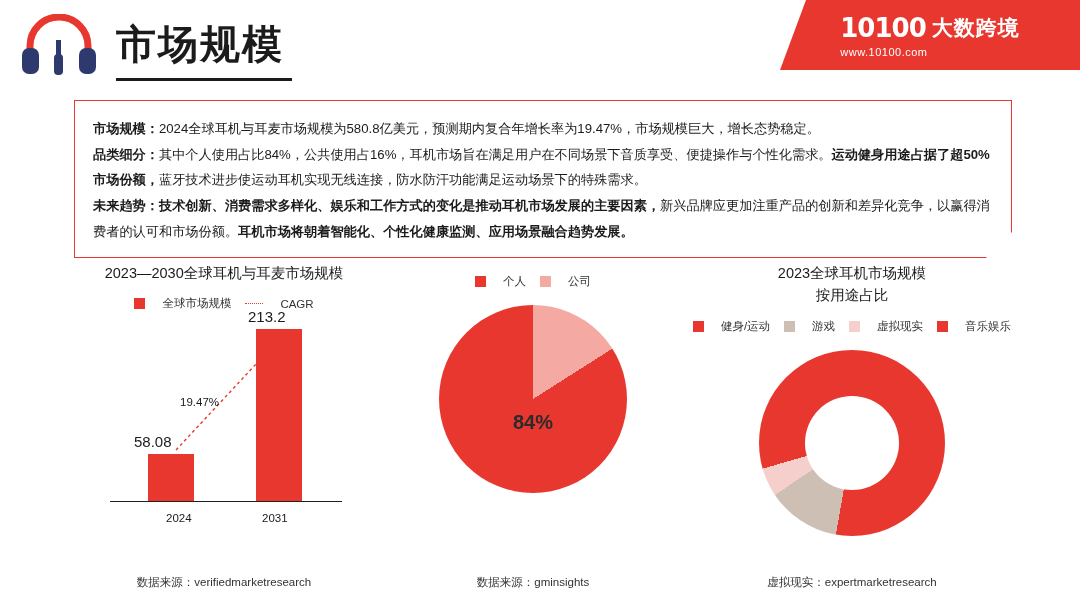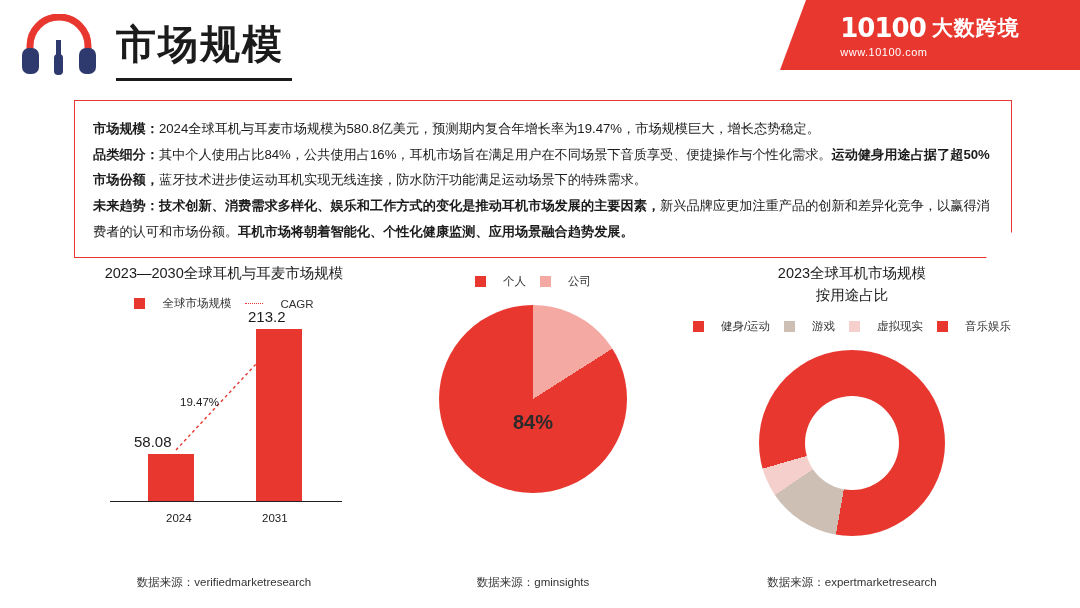--- a/index.html
+++ b/index.html
@@ -224,16 +224,16 @@
       <span class="item">
         <i class="sw" style="background:#f4cfcb"></i>
         <span>虚拟现实</span>
       </span>
       <span class="item">
         <i class="sw" style="background:#e8372f"></i>
         <span>音乐娱乐</span>
       </span>
     </div>
     <div class="donut"></div>
-    <div class="src">数据来源：expertmarketresearch</div>
+    <div class="src">虚拟现实：expertmarketresearch</div>
   </div>
 
 </div>
 
 </body></html>

